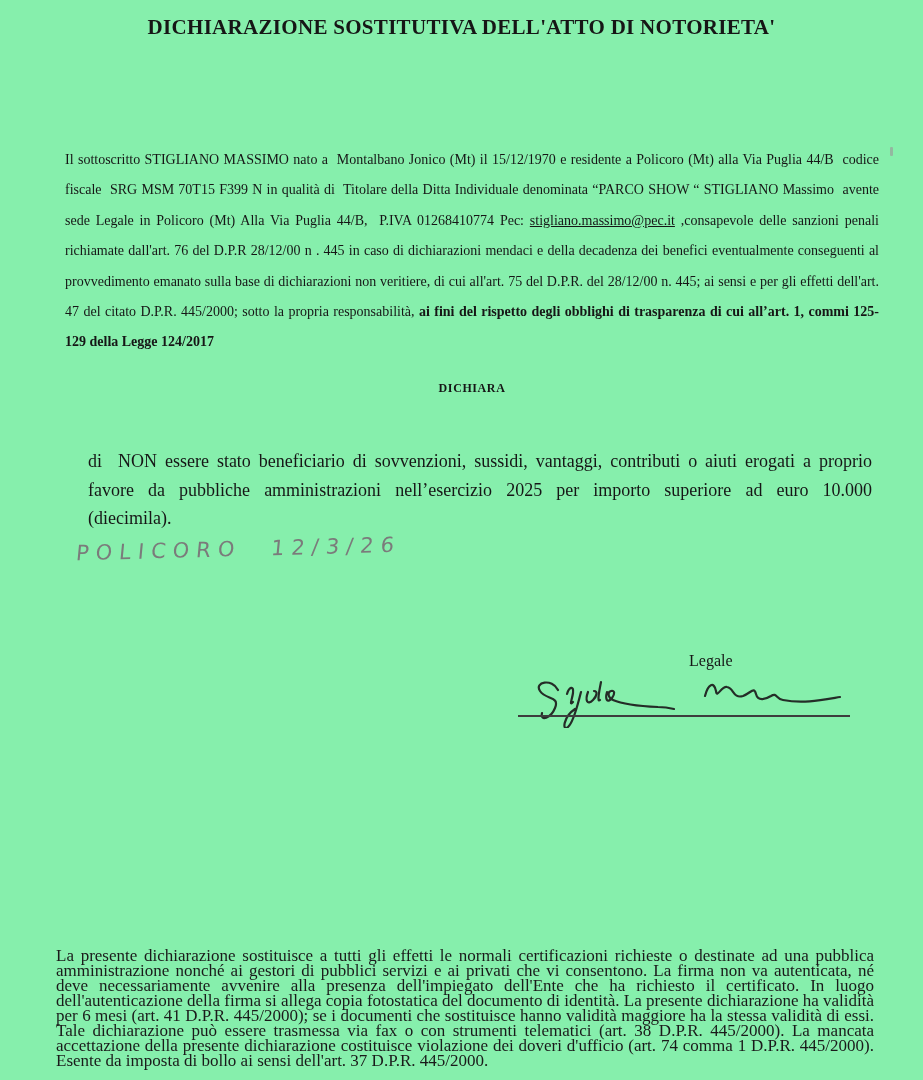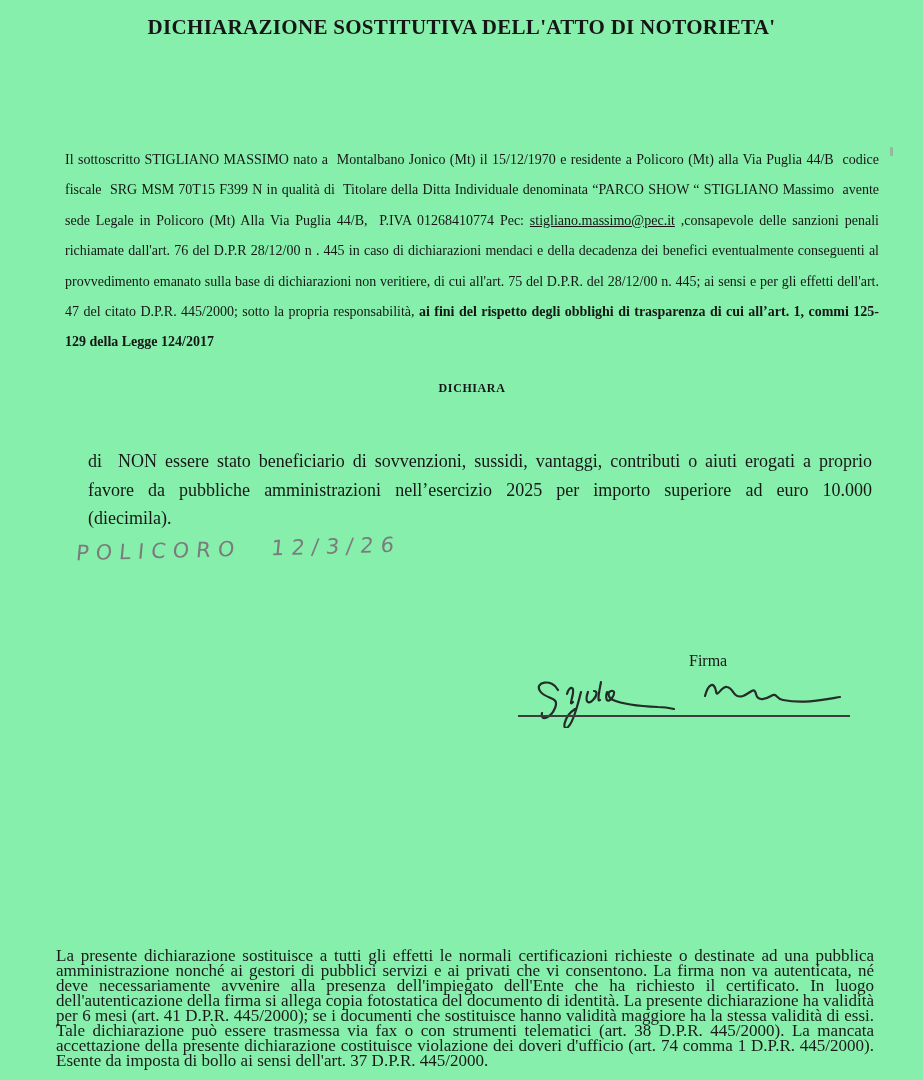--- a/index.html
+++ b/index.html
@@ -68,21 +68,21 @@
   <div class="doc-title">DICHIARAZIONE SOSTITUTIVA DELL'ATTO DI NOTORIETA'</div>
 
   <p class="body-par"><span>Il sottoscritto STIGLIANO MASSIMO nato a&nbsp; Montalbano Jonico (Mt) il 15/12/1970 e residente a Policoro (Mt) alla Via Puglia 44/B&nbsp; codice fiscale&nbsp; SRG MSM 70T15 F399 N in qualità di&nbsp; Titolare della Ditta Individuale denominata “PARCO SHOW “ STIGLIANO Massimo&nbsp; avente sede Legale in Policoro (Mt) Alla Via Puglia 44/B,&nbsp; P.IVA 01268410774 Pec: </span><span class="pec-link">stigliano.massimo@pec.it</span><span> ,consapevole delle sanzioni penali richiamate dall'art. 76 del D.P.R 28/12/00 n . 445 in caso di dichiarazioni mendaci e della decadenza dei benefici eventualmente conseguenti al provvedimento emanato sulla base di dichiarazioni non veritiere, di cui all'art. 75 del D.P.R. del 28/12/00 n. 445; ai sensi e per gli effetti dell'art. 47 del citato D.P.R. 445/2000; sotto la propria responsabilità, </span><span class="bold-inline">ai fini del rispetto degli obblighi di trasparenza di cui all’art. 1, commi 125-129 della Legge 124/2017</span></p>
 
   <div class="dichiara-heading">DICHIARA</div>
 
   <p class="declaration-par">di&nbsp; NON essere stato beneficiario di sovvenzioni, sussidi, vantaggi, contributi o aiuti erogati a proprio favore da pubbliche amministrazioni nell’esercizio 2025 per importo superiore ad euro 10.000 (diecimila).</p>
 
   <div class="hand-date">POLICORO 12/3/26</div>
 
-  <div class="firma-label">Firma</div>
+  <div class="firma-label">Legale</div>
 
   <svg class="sig-svg" width="360" height="72" viewBox="0 0 360 72">
     <g fill="none" stroke="#1c1c1c" stroke-width="2.2" stroke-linecap="round" stroke-linejoin="round" opacity="0.92">
       <path d="M58,34 C52,22 34,26 40,35 C46,44 60,40 55,52 C51,62 40,66 42,57"></path>
       <path d="M67,38 C69,31 74,29 73,37 C72,44 69,50 73,46"></path>
       <path d="M81,36 C78,47 74,66 68,71 C62,76 63,61 75,53"></path>
       <path d="M88,36 C85,44 87,50 93,44 C97,40 98,35 94,35"></path>
       <path d="M101,26 C99,36 97,47 100,44"></path>
       <path d="M107,36 C105,43 107,48 112,42 C115,38 115,34 111,35 C107,36 108,42 113,44 C122,48 136,50 158,51 C165,51 170,52 174,53"></path>
       <path d="M205,40 C208,28 214,25 216,35 C217,43 221,30 227,31 C234,32 233,43 243,40 C251,37 254,30 256,38 C258,46 266,43 271,40 C277,36 276,43 283,44 C303,48 322,44 340,41"></path>

